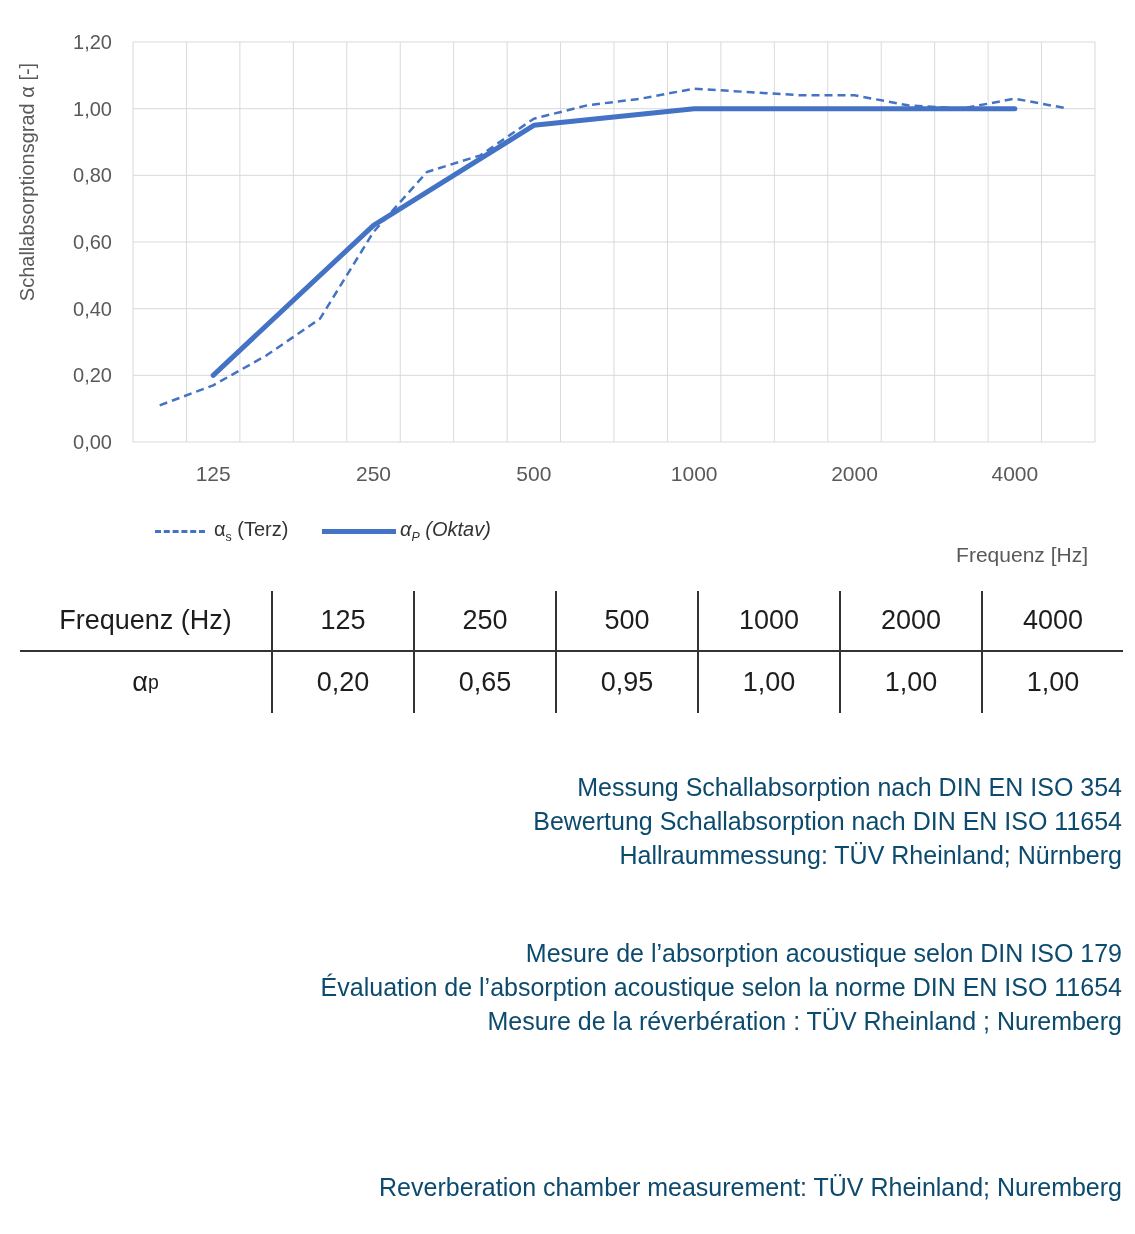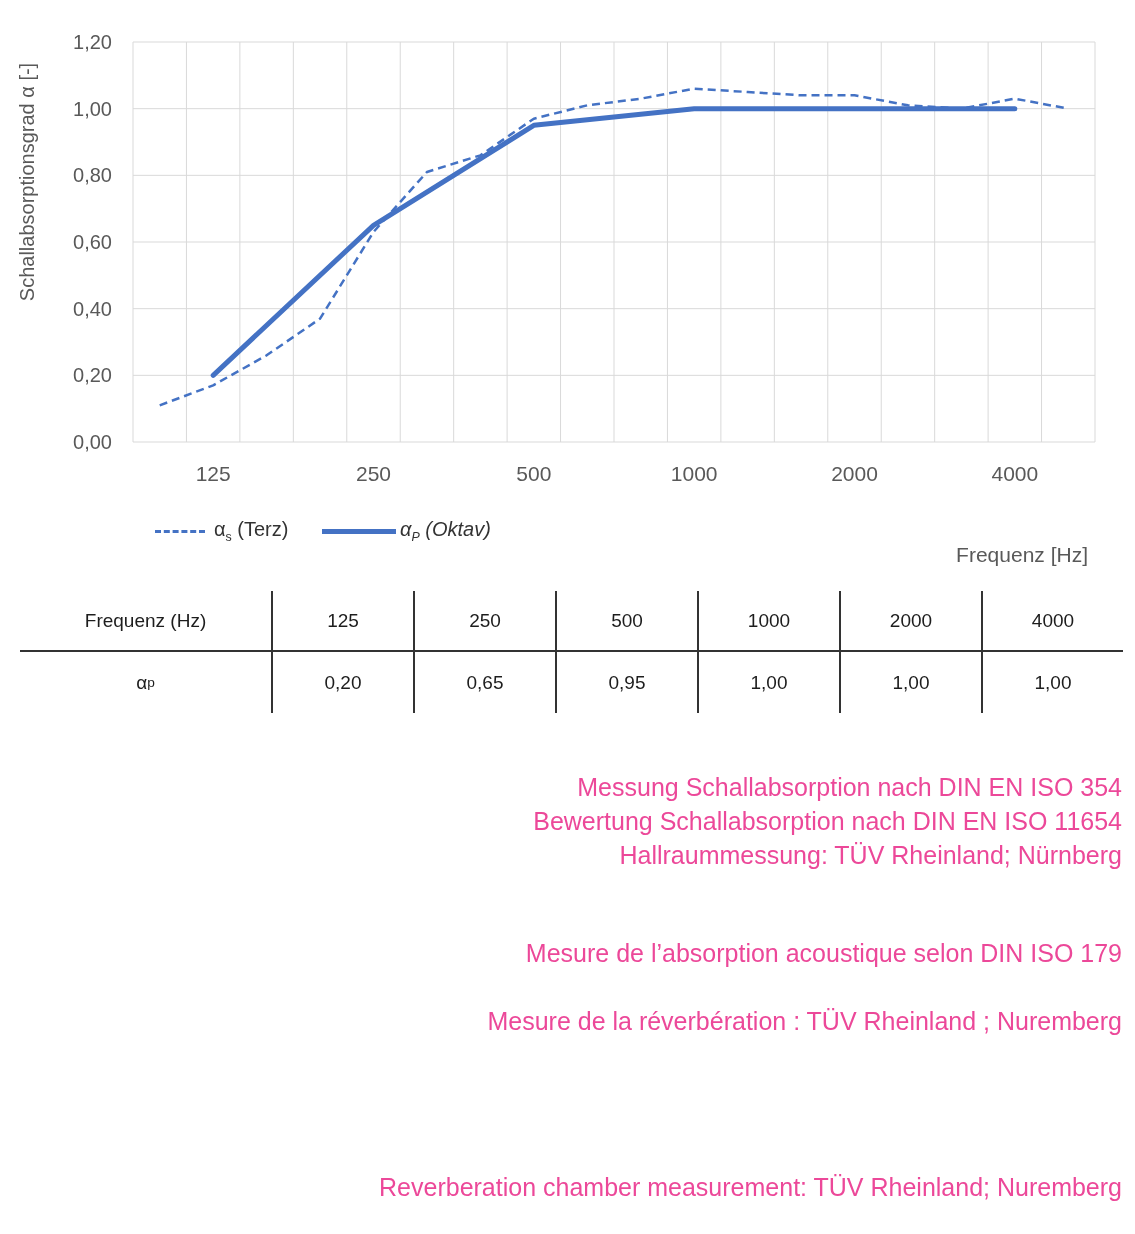--- a/index.html
+++ b/index.html
@@ -16,29 +16,29 @@
   #legend-oktav{left:322px;font-style:italic;}
   .sample-dashed{display:inline-block;width:50px;border-top:3px dashed #4472C4;margin-right:9px;}
   .sample-solid{display:inline-block;width:74px;height:5px;background:#4472C4;margin-right:4px;}
   .leg-label{font-size:20px;color:#333333;white-space:nowrap;}
   .leg-label sub{font-size:0.62em;}
   #freq-label{position:absolute;top:503px;right:47px;font-size:21px;color:#595959;margin-top:40px;}
 
   
   #abs-table{position:absolute;left:20px;top:591px;display:grid;
              grid-template-columns:251px repeat(6,142px);grid-auto-rows:61px;
-             font-size:19px;color:#1d1d1d;}
+             font-size:27px;color:#1d1d1d;}
   #abs-table .cell{display:flex;align-items:center;justify-content:center;}
   #abs-table .vline{border-left:2.5px solid #333333;}
   #abs-table .hline{border-bottom:2.5px solid #333333;}
   #abs-table sub{font-size:0.72em;}
 
   
   #notes{position:absolute;top:770px;right:13px;width:1110px;text-align:right;}
-  #notes p{margin:0 0 64px 0;font-size:25px;line-height:34px;color:#ec4899;}
+  #notes p{margin:0 0 64px 0;font-size:25px;line-height:34px;color:#0c4a6e;}
 </style>
 </head>
 <body>
 
 <div id="page">
 
   <svg id="chart-svg" width="1135" height="495">
       <line x1="133" y1="42" x2="133" y2="442" stroke="#D9D9D9" stroke-width="1"></line>
       <line x1="186.44444444444446" y1="42" x2="186.44444444444446" y2="442" stroke="#D9D9D9" stroke-width="1"></line>
       <line x1="239.88888888888889" y1="42" x2="239.88888888888889" y2="442" stroke="#D9D9D9" stroke-width="1"></line>
@@ -115,21 +115,21 @@
   </div>
 
   <div id="notes">
     <p>
       <span>Messung Schallabsorption nach DIN EN ISO 354</span><br>
       <span>Bewertung Schallabsorption nach DIN EN ISO 11654</span><br>
       <span>Hallraummessung: TÜV Rheinland; Nürnberg</span>
     </p>
     <p>
       <span>Mesure de l’absorption acoustique selon DIN ISO 179</span><br>
-      <br>
+      <span>Évaluation de l’absorption acoustique selon la norme DIN EN ISO 11654</span><br>
       <span>Mesure de la réverbération : TÜV Rheinland ; Nuremberg</span>
     </p>
     <p>
       <br>
       <br>
       <span>Reverberation chamber measurement: TÜV Rheinland; Nuremberg</span>
     </p>
   </div>
 
 </div>

